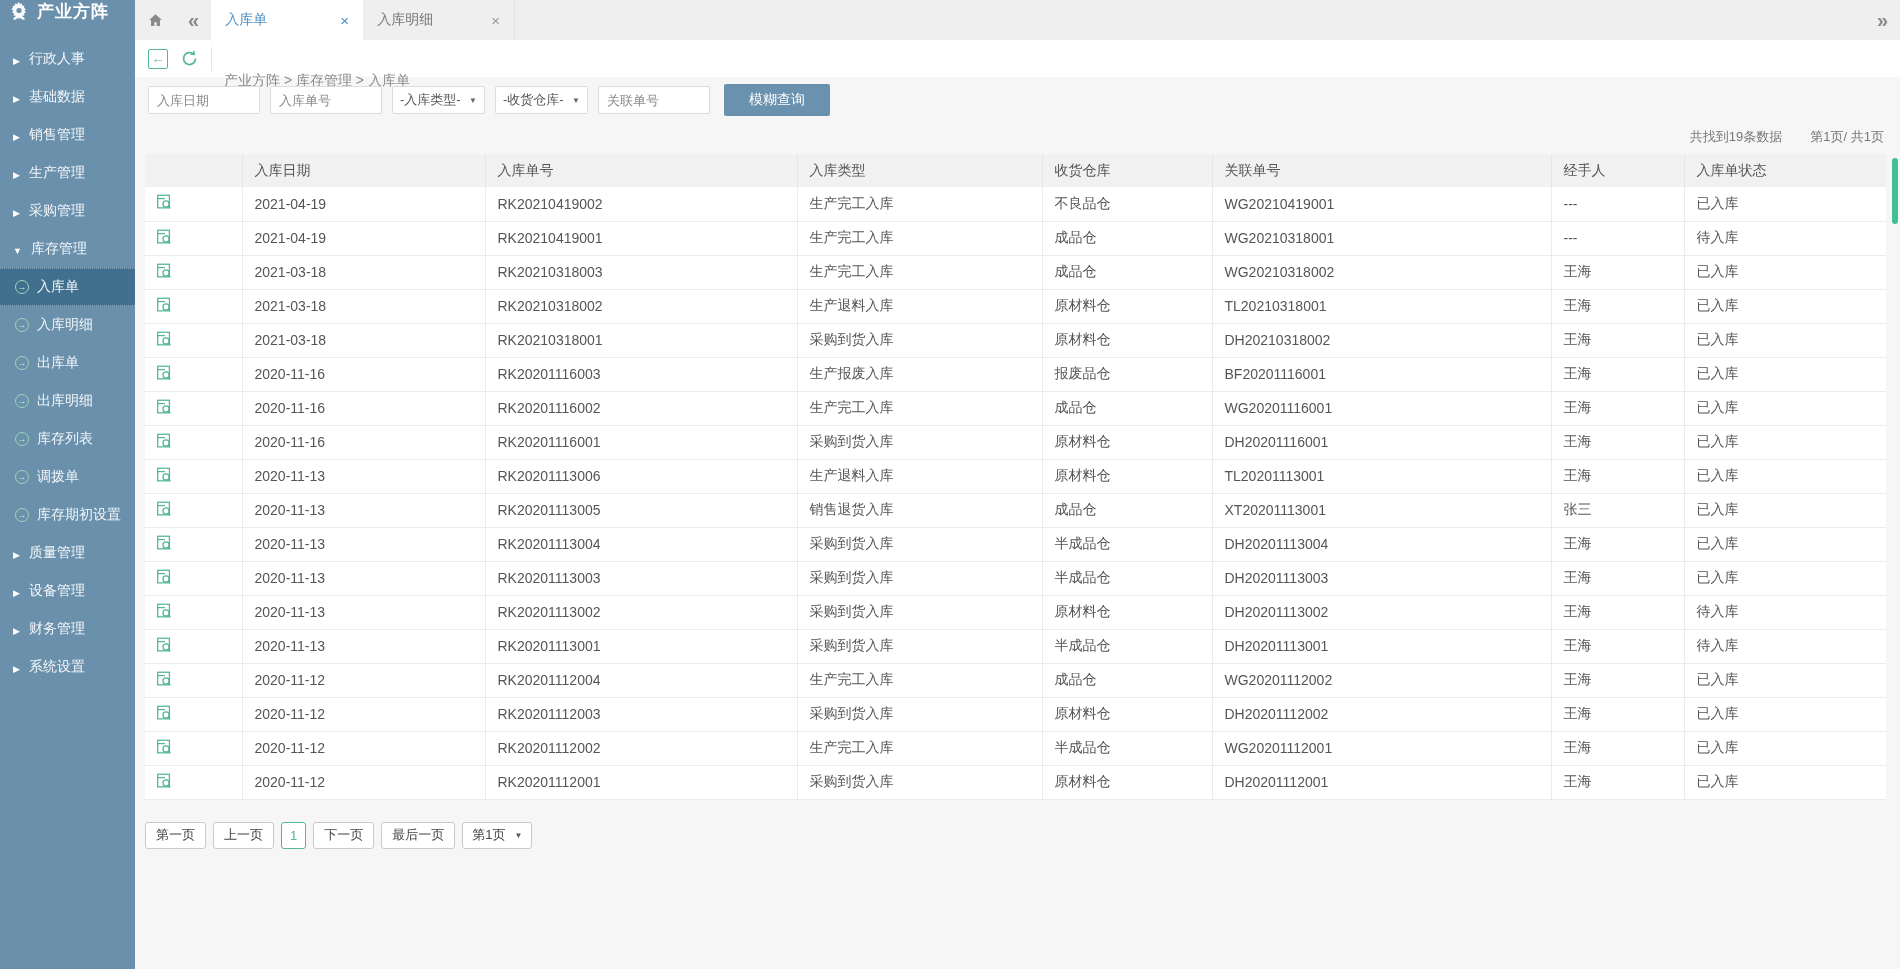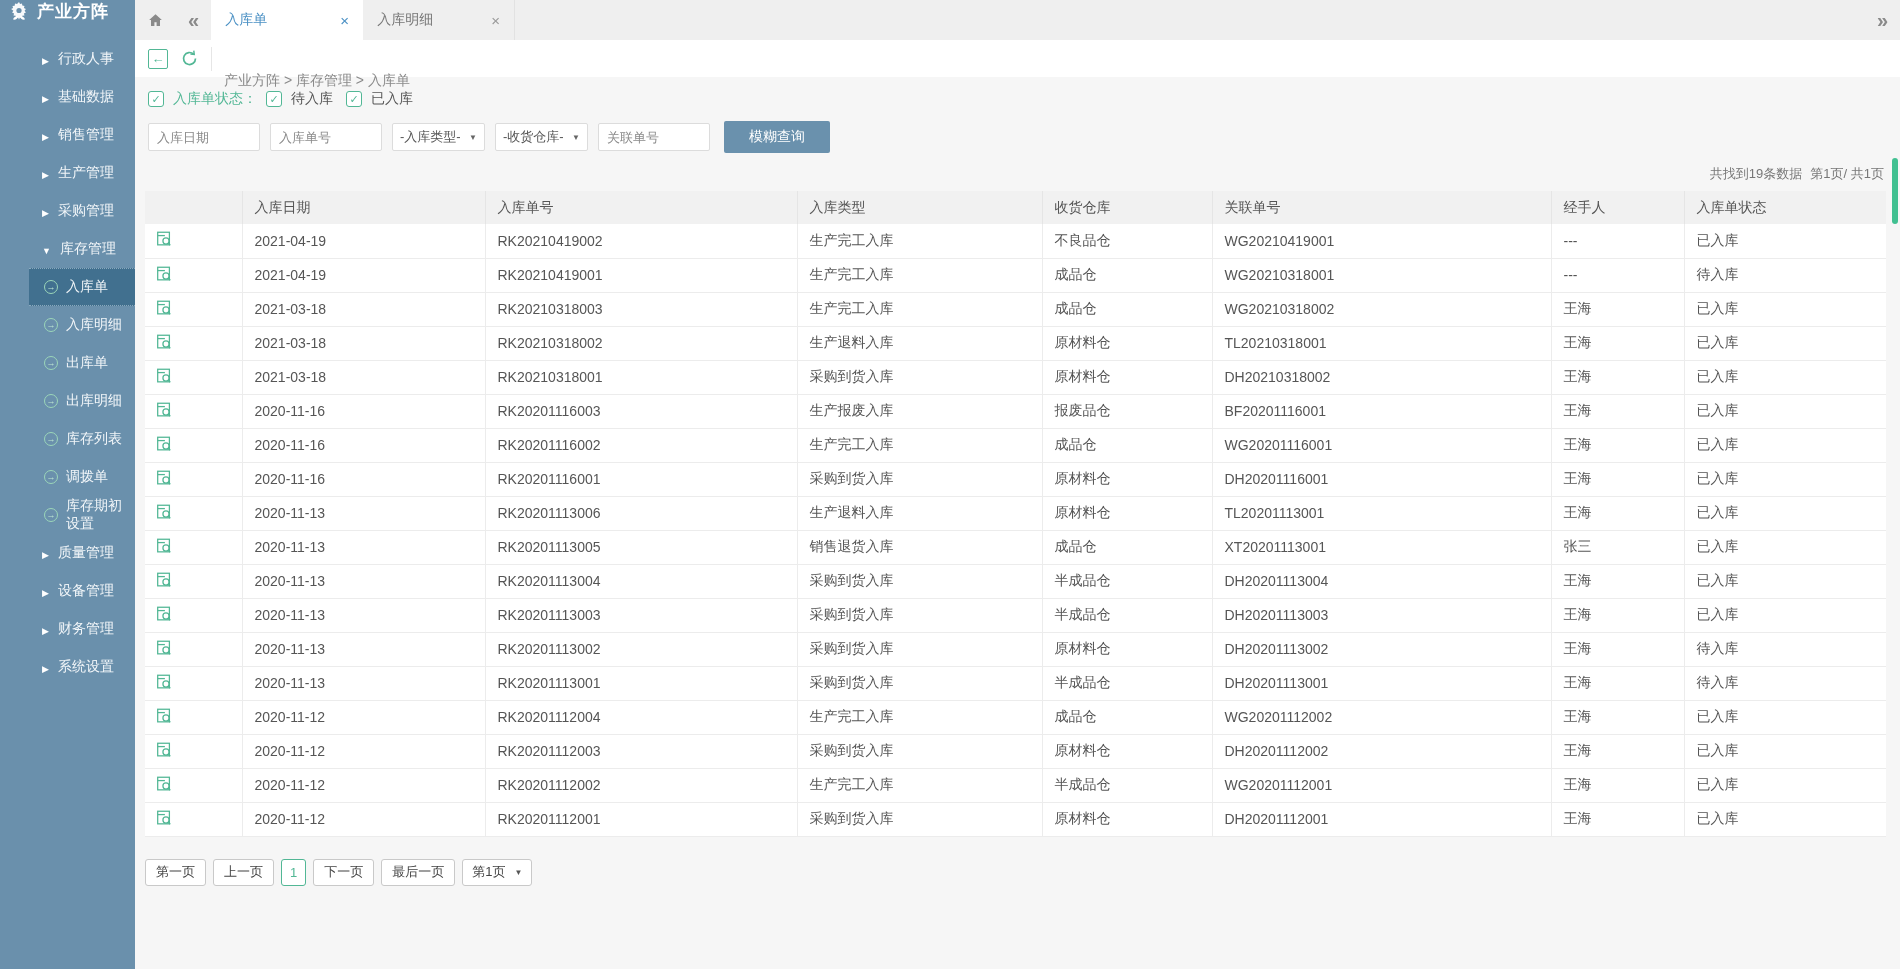--- a/index.html
+++ b/index.html
@@ -4,21 +4,21 @@
 <style>
   * { box-sizing: border-box; margin: 0; padding: 0; }
   html,body { width:1900px; height:969px; overflow:hidden; }
   body { font-family:"Liberation Sans","DejaVu Sans",sans-serif; background:#fff; color:#555; }
   .app { display:flex; width:1900px; height:969px; }
 
   
   .sidebar { width:135px; flex-shrink:0; background:var(--sidebar); color:#fff; height:100%; }
   .logo { height:40px; display:flex; align-items:flex-start; gap:6px; padding:0 7px; font-size:17px; font-weight:bold; letter-spacing:1px; }
   .logo svg { flex-shrink:0; }
-  .nav-item { height:38px; display:flex; align-items:center; font-size:14px; cursor:pointer; color:#f2f6f9;margin-left:29px; }
+  .nav-item { height:38px; display:flex; align-items:center; font-size:14px; cursor:pointer; color:#f2f6f9; }
   .group { padding-left:13px; gap:9px; }
   .group .arrow::before { content:"▶"; font-size:9px; color:#fff; }
   .group.expanded .arrow::before { content:"▼"; }
   .sub { padding-left:15px; gap:8px; }
   .subicon { width:14px; height:14px; border:1px solid #9bd6b9; border-radius:50%; font-size:9px; line-height:12px; text-align:center; color:#bfe7d3; flex-shrink:0; }
   .subicon::before { content:"→"; }
   .sub.active { background:var(--sidebar_active); border-top:1px dotted #8aa9bd; border-bottom:1px dotted #8aa9bd; }
 
   
   .main { flex:1; min-width:0; display:flex; flex-direction:column; background:#f6f6f6; position:relative; }
@@ -44,21 +44,21 @@
   .status-title { color:var(--accent); }
   .status-label { color:#555; margin-right:4px; }
 
   .filter-bar { display:flex; align-items:center; gap:10px; padding:7px 14px 6px 13px; }
   .filter-bar input { width:112px; height:28px; border:1px solid #dcdcdc; border-radius:2px; padding:0 8px; font-size:13px; color:#555; background:#fff; font-family:inherit; }
   .filter-bar input::placeholder { color:#8a8a8a; }
   .select { height:28px; border:1px solid #dcdcdc; border-radius:2px; background:#fff; display:flex; align-items:center; justify-content:space-between; gap:8px; padding:0 7px; font-size:13px; color:#555; cursor:pointer; }
   .select .caret { font-size:8px; color:#666; }
   .search-btn { height:32px; padding:0 25px; margin-left:4px; background:var(--button_blue); color:#fff; border:none; border-radius:2px; font-size:14px; cursor:pointer; font-family:inherit; }
 
-  .result-line { display:flex; justify-content:flex-end; align-items:center; gap:8px; padding:6px 16px 8px; font-size:13px; color:#777; }
+  .result-line { display:flex; justify-content:flex-end; align-items:center; gap:28px; padding:6px 16px 8px; font-size:13px; color:#777; }
 
   .table-wrap { padding:0 14px 0 10px; }
   table { width:100%; border-collapse:collapse; background:#fff; font-size:14px; color:#555; table-layout:fixed; }
   col.c-icon{width:97px} col.c-date{width:243px} col.c-no{width:312px} col.c-type{width:245px}
   col.c-wh{width:170px} col.c-rel{width:339px} col.c-hand{width:133px}
   thead th { background:#f1f1f1; height:33px; font-weight:normal; text-align:left; padding:0 12px; border-right:1px solid #e5e5e5; color:#555; }
   thead th:last-child { border-right:none; }
   tbody td { height:34px; padding:0 12px; border-bottom:1px solid #ececec; border-right:1px solid #ececec; background:#fff; }
   tbody td:last-child { border-right:none; }
   td.icon-cell { padding:0 0 0 10px; }
@@ -189,30 +189,20 @@
       <span class="refresh-btn">
         <svg width="19" height="19" viewBox="0 0 20 20" fill="none" stroke="currentColor" stroke-width="1.8">
           <path d="M16.3 10a6.3 6.3 0 1 1-1.9-4.5"></path>
           <path d="M14.5 1.8l.5 4-4-.6" stroke-width="1.5"></path>
         </svg>
       </span>
       <span class="v-divider"></span>
       <span class="breadcrumb">产业方阵 &gt; 库存管理 &gt; 入库单</span>
     </div>
 
-    <div class="status-bar">
-      <span class="cb"></span>
-      <span class="status-title">入库单状态：</span>
-      <span style="display:flex;align-items:center;gap:9px;">
-          <span class="cb"></span>
-          <span class="status-label">待入库</span>
-          <span class="cb"></span>
-          <span class="status-label">已入库</span>
-        </span>
-    </div>
 
     <div class="filter-bar">
       <input placeholder="入库日期" style="">
       <input placeholder="入库单号" style="">
       <div class="select" style="width:93px">
         <span>-入库类型-</span>
         <span class="caret">▼</span>
       </div>
       <div class="select" style="width:93px">
         <span>-收货仓库-</span>

